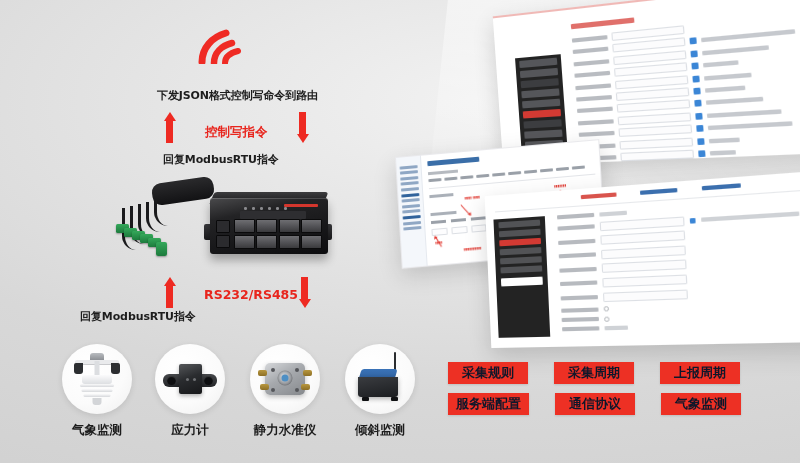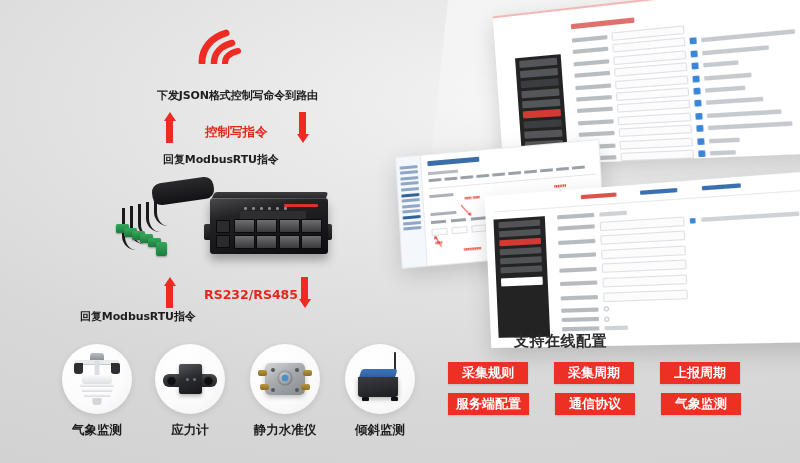--- a/index.html
+++ b/index.html
@@ -222,21 +222,21 @@
   .pc-ck{ width:5px; height:5px; background:#3b86d6; border-radius:1px; }
 
   
   .online-title{
     position:absolute; left:514px; top:332px; font-size:15px; font-weight:bold;
     color:#2b2b2b; letter-spacing:.5px; white-space:nowrap;
   }
   .tags{ position:absolute; left:448px; top:362px; width:330px; }
   .tag-row{ display:flex; gap:26px; margin-bottom:9px; }
   .tag{
-    background:#ed3024; color:#ffffff; font-weight:bold; font-size:13px;
+    background:#ed3024; color:#0f172a; font-weight:bold; font-size:13px;
     padding:4px 8px 5px; white-space:nowrap; line-height:1;
     box-shadow:0 1px 2px rgba(0,0,0,.12);
   }
   .tag.w6{ min-width:80px; text-align:center; }
 </style>
 </head>
 <body>
 
 <div id="stage">
   <div class="lightwash"></div>
@@ -586,21 +586,20 @@
           <i class="pc-lb"></i>
           <i class="pc-rd"></i>
         </div>
       <div class="pc-row">
           <i class="pc-lb"></i>
           <i class="pc-note" style="width:22px"></i>
         </div>
     </div>
   </div>
 
-  <div class="online-title">支持在线配置</div>
 
   <div class="tags">
     <div class="tag-row">
       <div class="tag w6">采集规则</div>
       <div class="tag w6">采集周期</div>
       <div class="tag w6">上报周期</div>
     </div>
     <div class="tag-row">
       <div class="tag w6">服务端配置</div>
       <div class="tag w6">通信协议</div>

